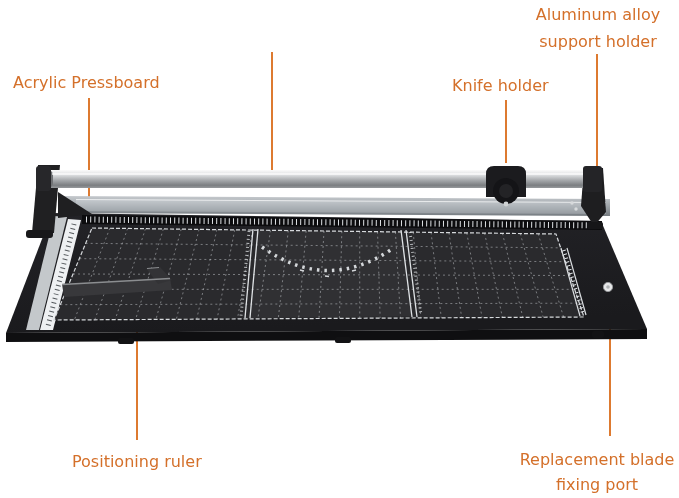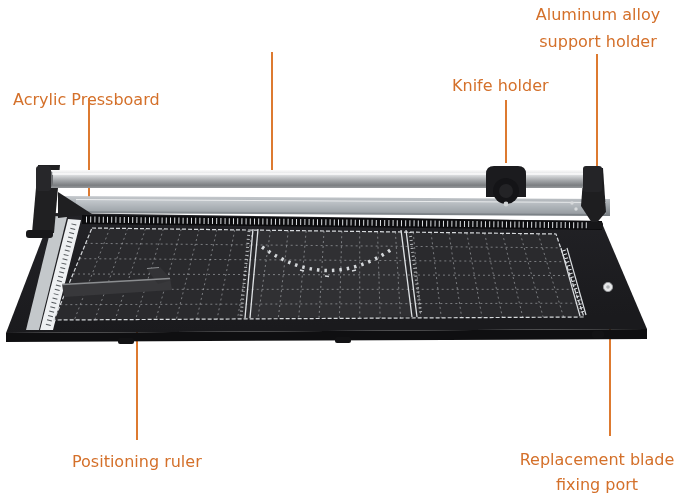--- a/index.html
+++ b/index.html
@@ -22,21 +22,21 @@
 <body>
 
 <div class="stage">
 
 
   <div class="label-block" style="left:516px;top:1px;width:164px;line-height:27px;">
     <span>Aluminum alloy</span>
     <span>support holder</span>
   </div>
 
-  <div class="label" style="left:13px;top:90px;">Acrylic Pressboard</div>
+  <div class="label" style="left:13px;top:73px;">Acrylic Pressboard</div>
 
   <div class="label" style="left:452px;top:76px;">Knife holder</div>
 
   <div class="label" style="left:72px;top:452px;">Positioning ruler</div>
 
   <div class="label-block" style="left:512px;top:447px;width:170px;line-height:25px;">
     <span>Replacement blade</span>
     <span>fixing port</span>
   </div>
 

